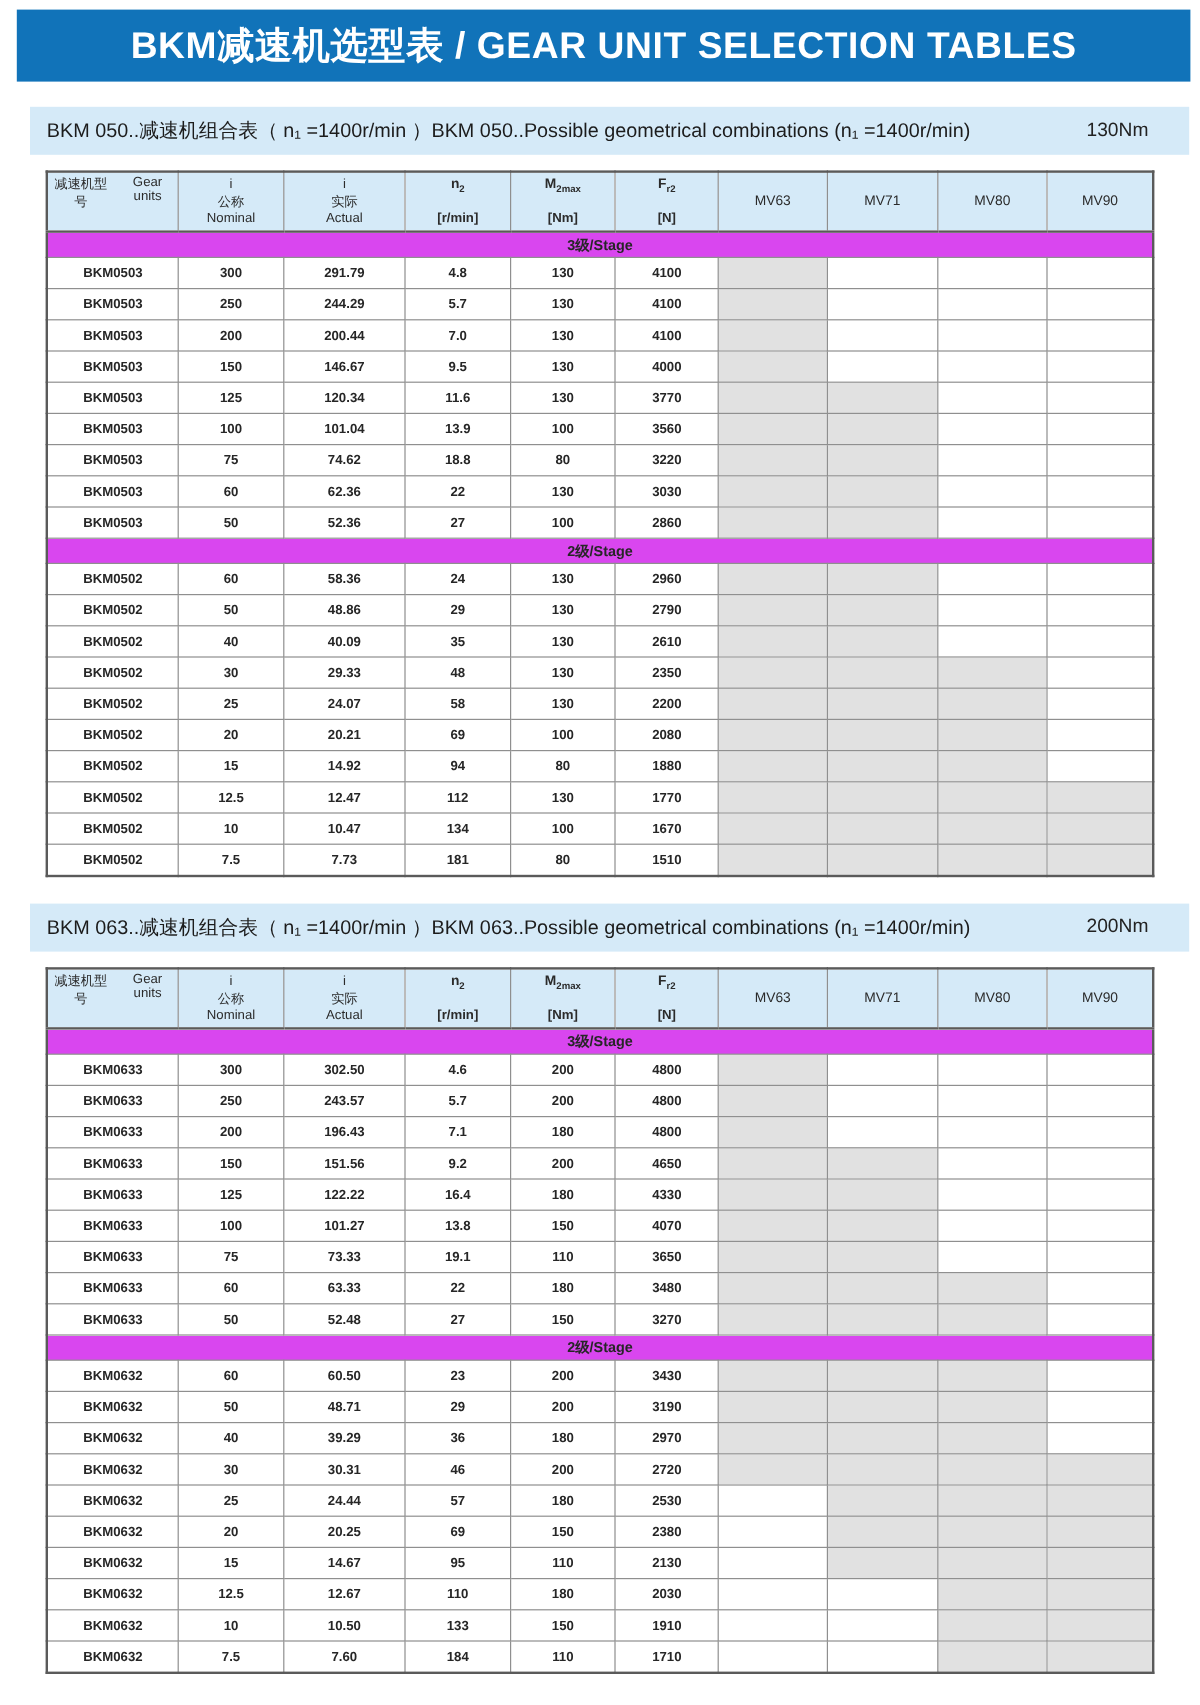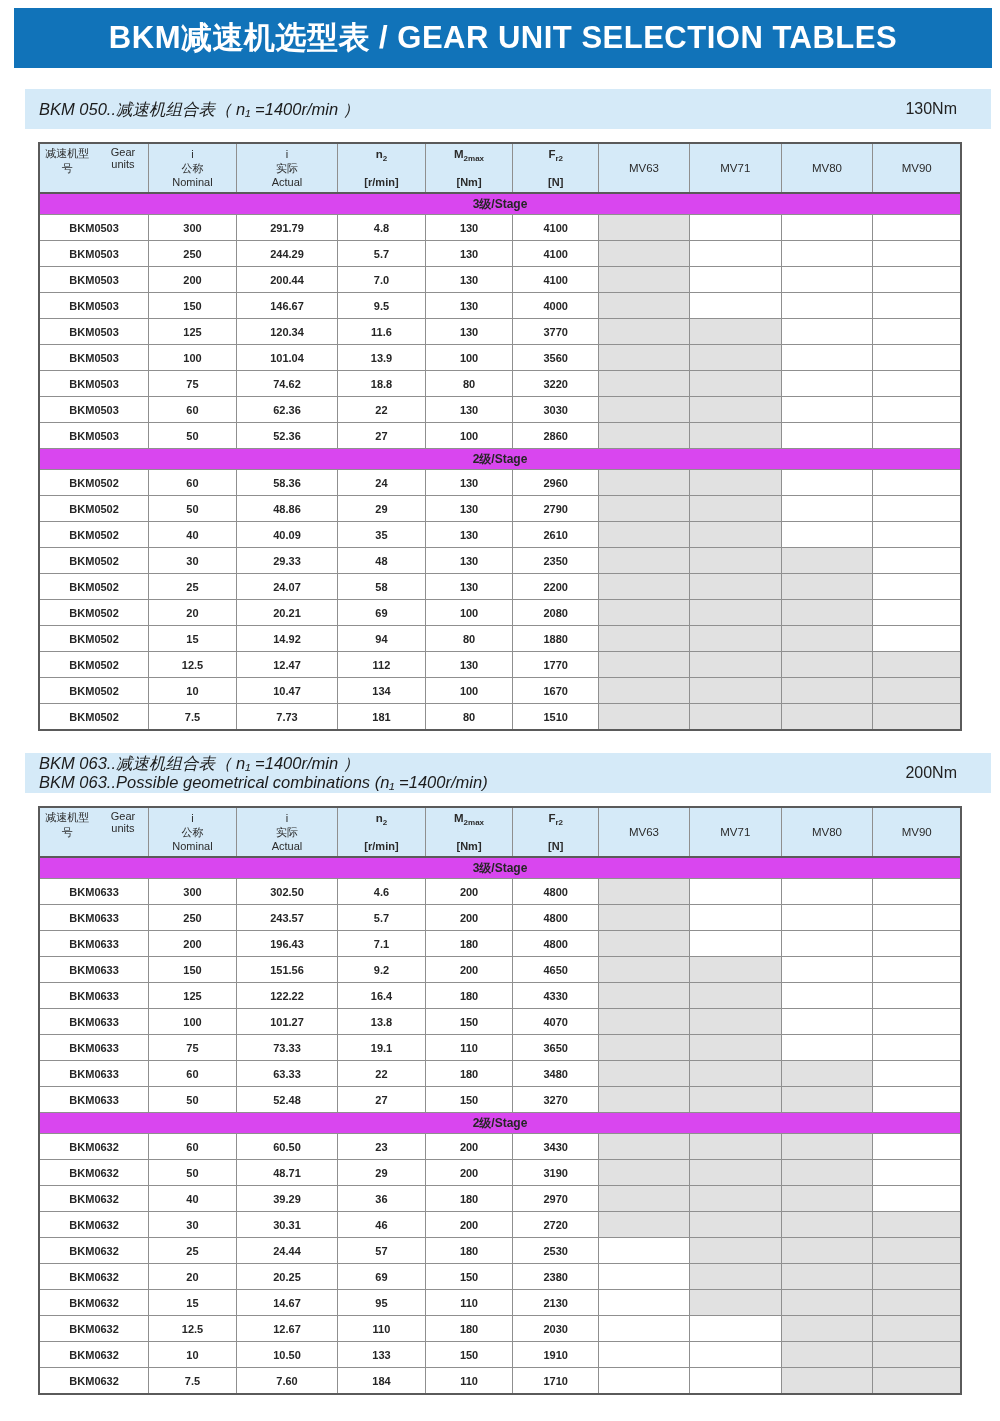--- a/index.html
+++ b/index.html
@@ -24,21 +24,21 @@
   .banner .banner-text{
     color:#ffffff;font-weight:bold;font-size:31px;letter-spacing:.5px;white-space:nowrap;
   }
   .section-head{
     margin:21px 9px 0 25px;width:966px;box-sizing:border-box;height:40px;
     background:var(--section-bg);
     display:flex;align-items:center;justify-content:space-between;
     padding:3px 14px;
   }
   .section-head.second{margin-top:22px;}
-  .titles{display:flex;flex-direction:column;justify-content:center;font-style:italic;}
+  .titles{display:flex;flex-direction:row;justify-content:center;}
   .title-line{font-size:16.5px;line-height:19px;color:#1c1c1c;white-space:nowrap;}
   .torque{font-size:16px;font-weight:normal;color:#222;padding-right:20px;white-space:nowrap;}
   table.gear-table{
     margin:13px 0 0 38px;width:924px;border-collapse:collapse;table-layout:fixed;
     border:2px solid var(--border-dark);
   }
   .gear-table th,.gear-table td{
     border:1px solid var(--border);text-align:center;vertical-align:middle;
     padding:0;overflow:hidden;
   }
@@ -61,20 +61,21 @@
 <body>
 
 <div class="page">
   <div class="banner">
     <span class="banner-text">BKM减速机选型表 / GEAR UNIT SELECTION TABLES</span>
   </div>
   <div id="tables-root">
       <div class="section-head">
         <div class="titles">
           <div class="title-line">BKM 050..减速机组合表（ n₁ =1400r/min ）</div>
+          <div class="title-line">BKM 050..Possible geometrical combinations (n₁ =1400r/min)</div>
         </div>
         <div class="torque">130Nm</div>
       </div>
       <table class="gear-table">
         <colgroup>
           <col style="width: 11.9%;">
           <col style="width: 9.5%;">
           <col style="width: 11%;">
           <col style="width: 9.5%;">
           <col style="width: 9.5%;">

